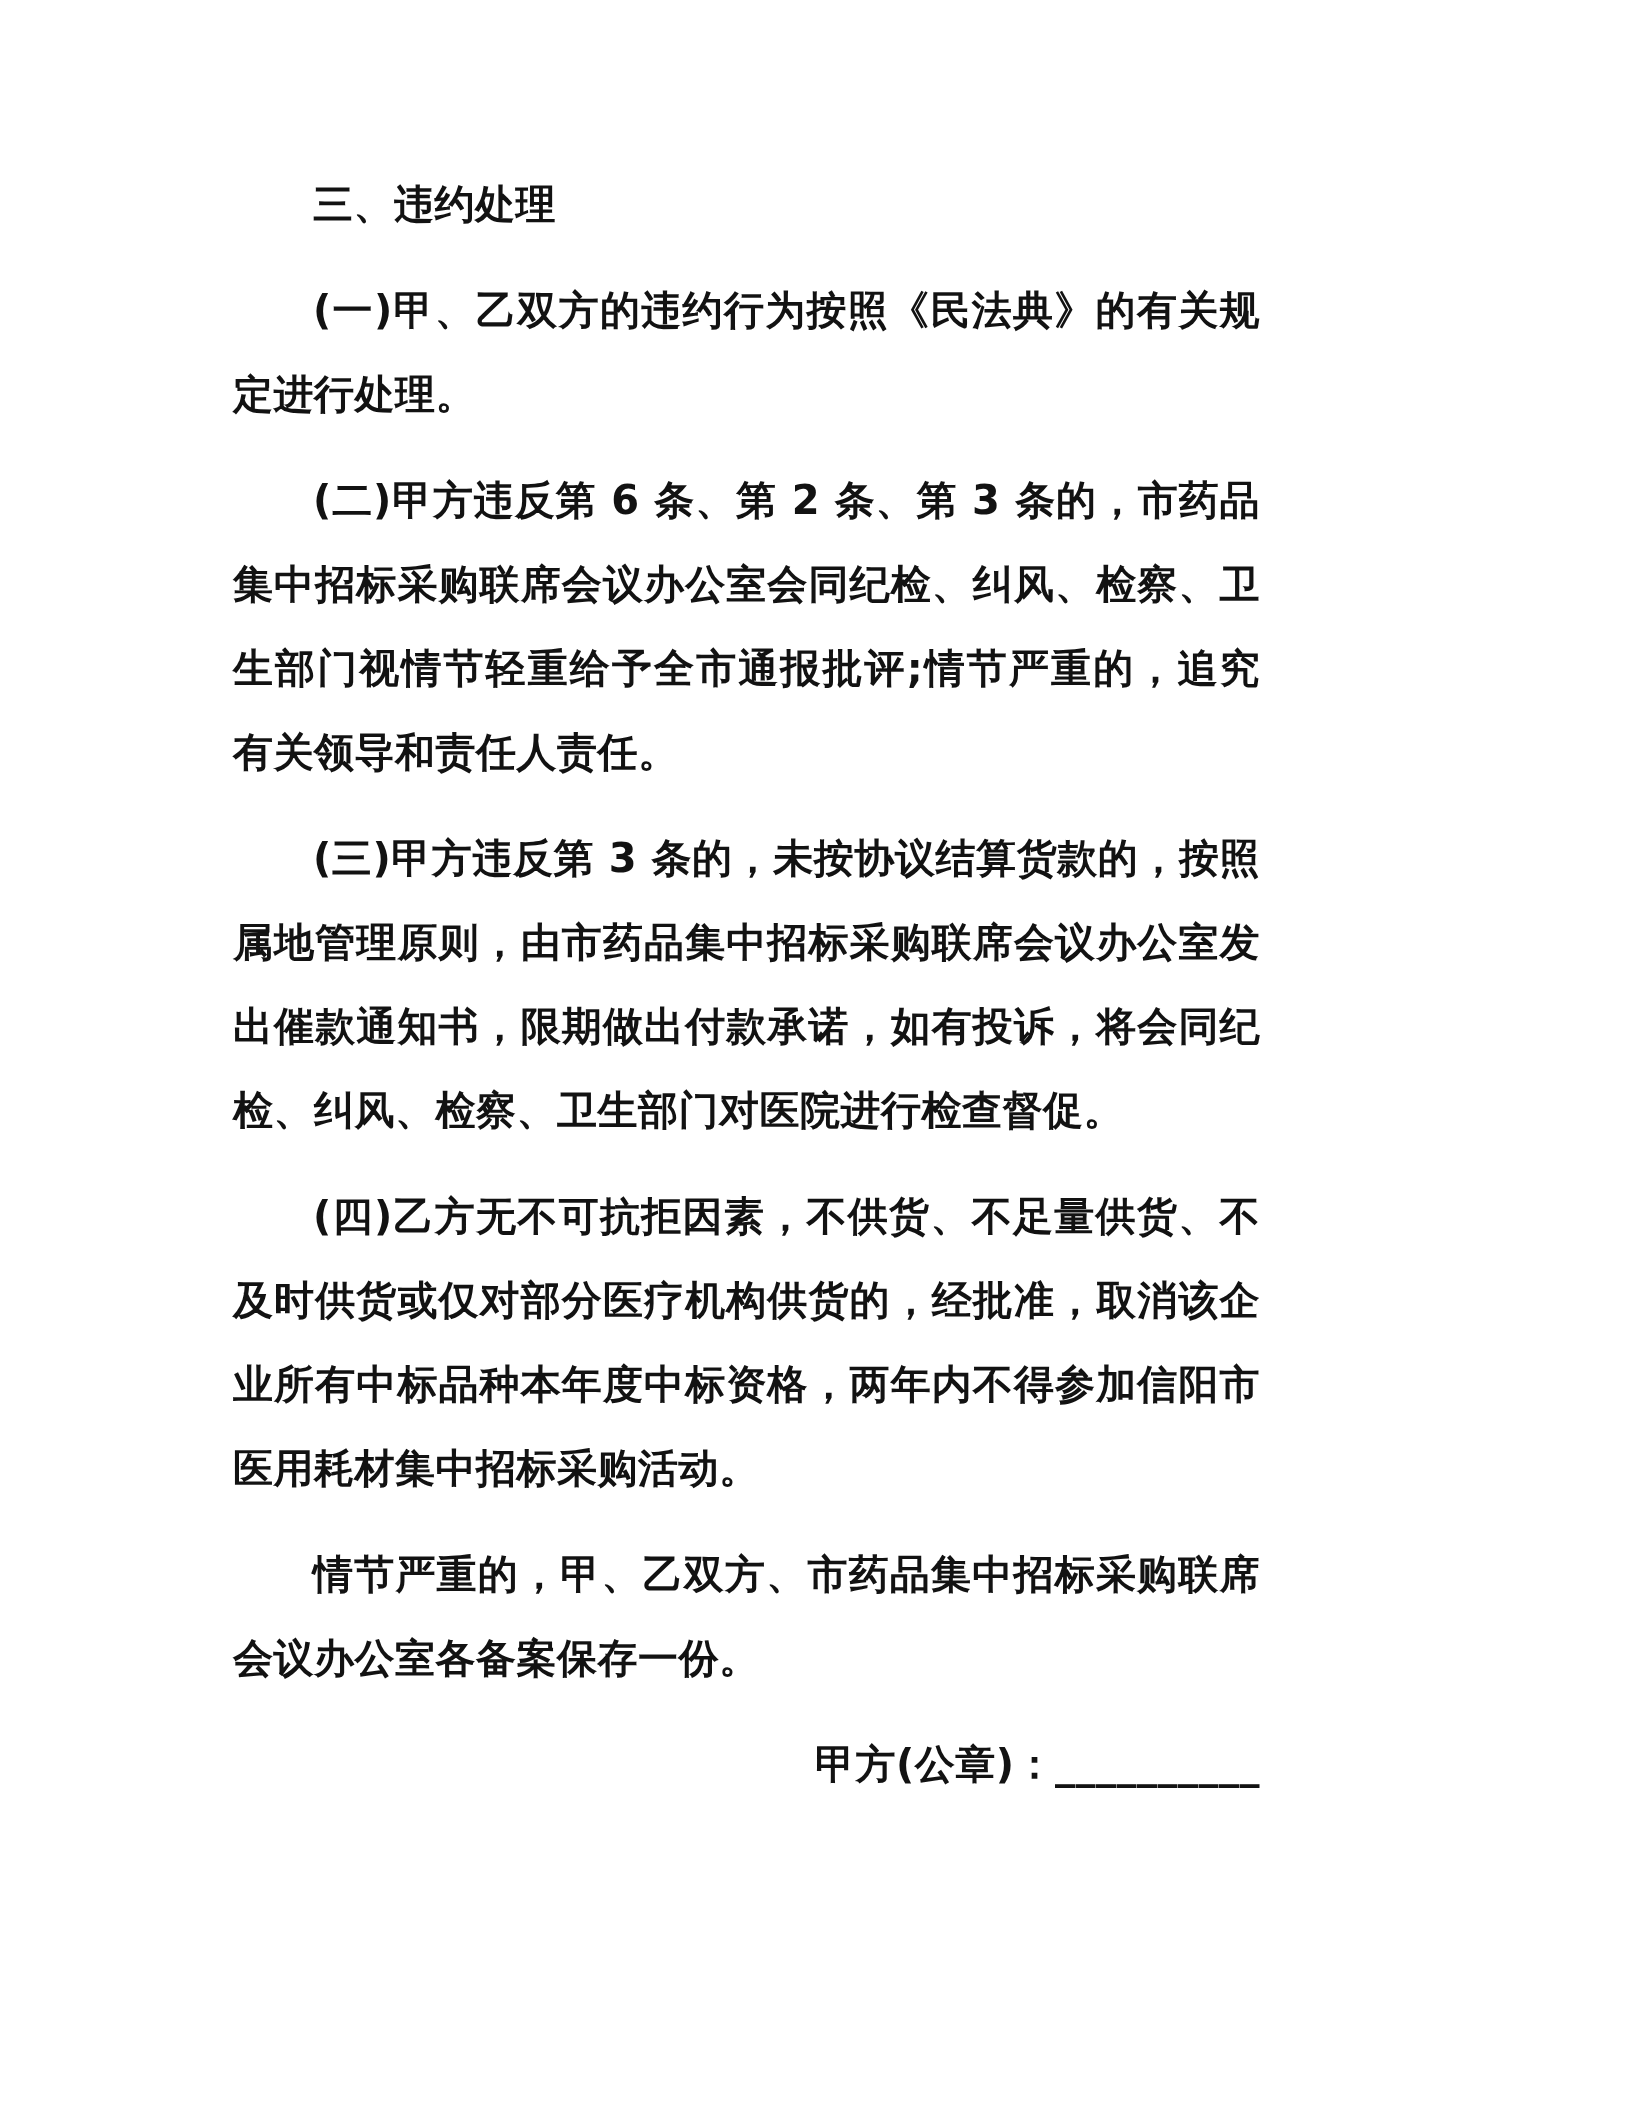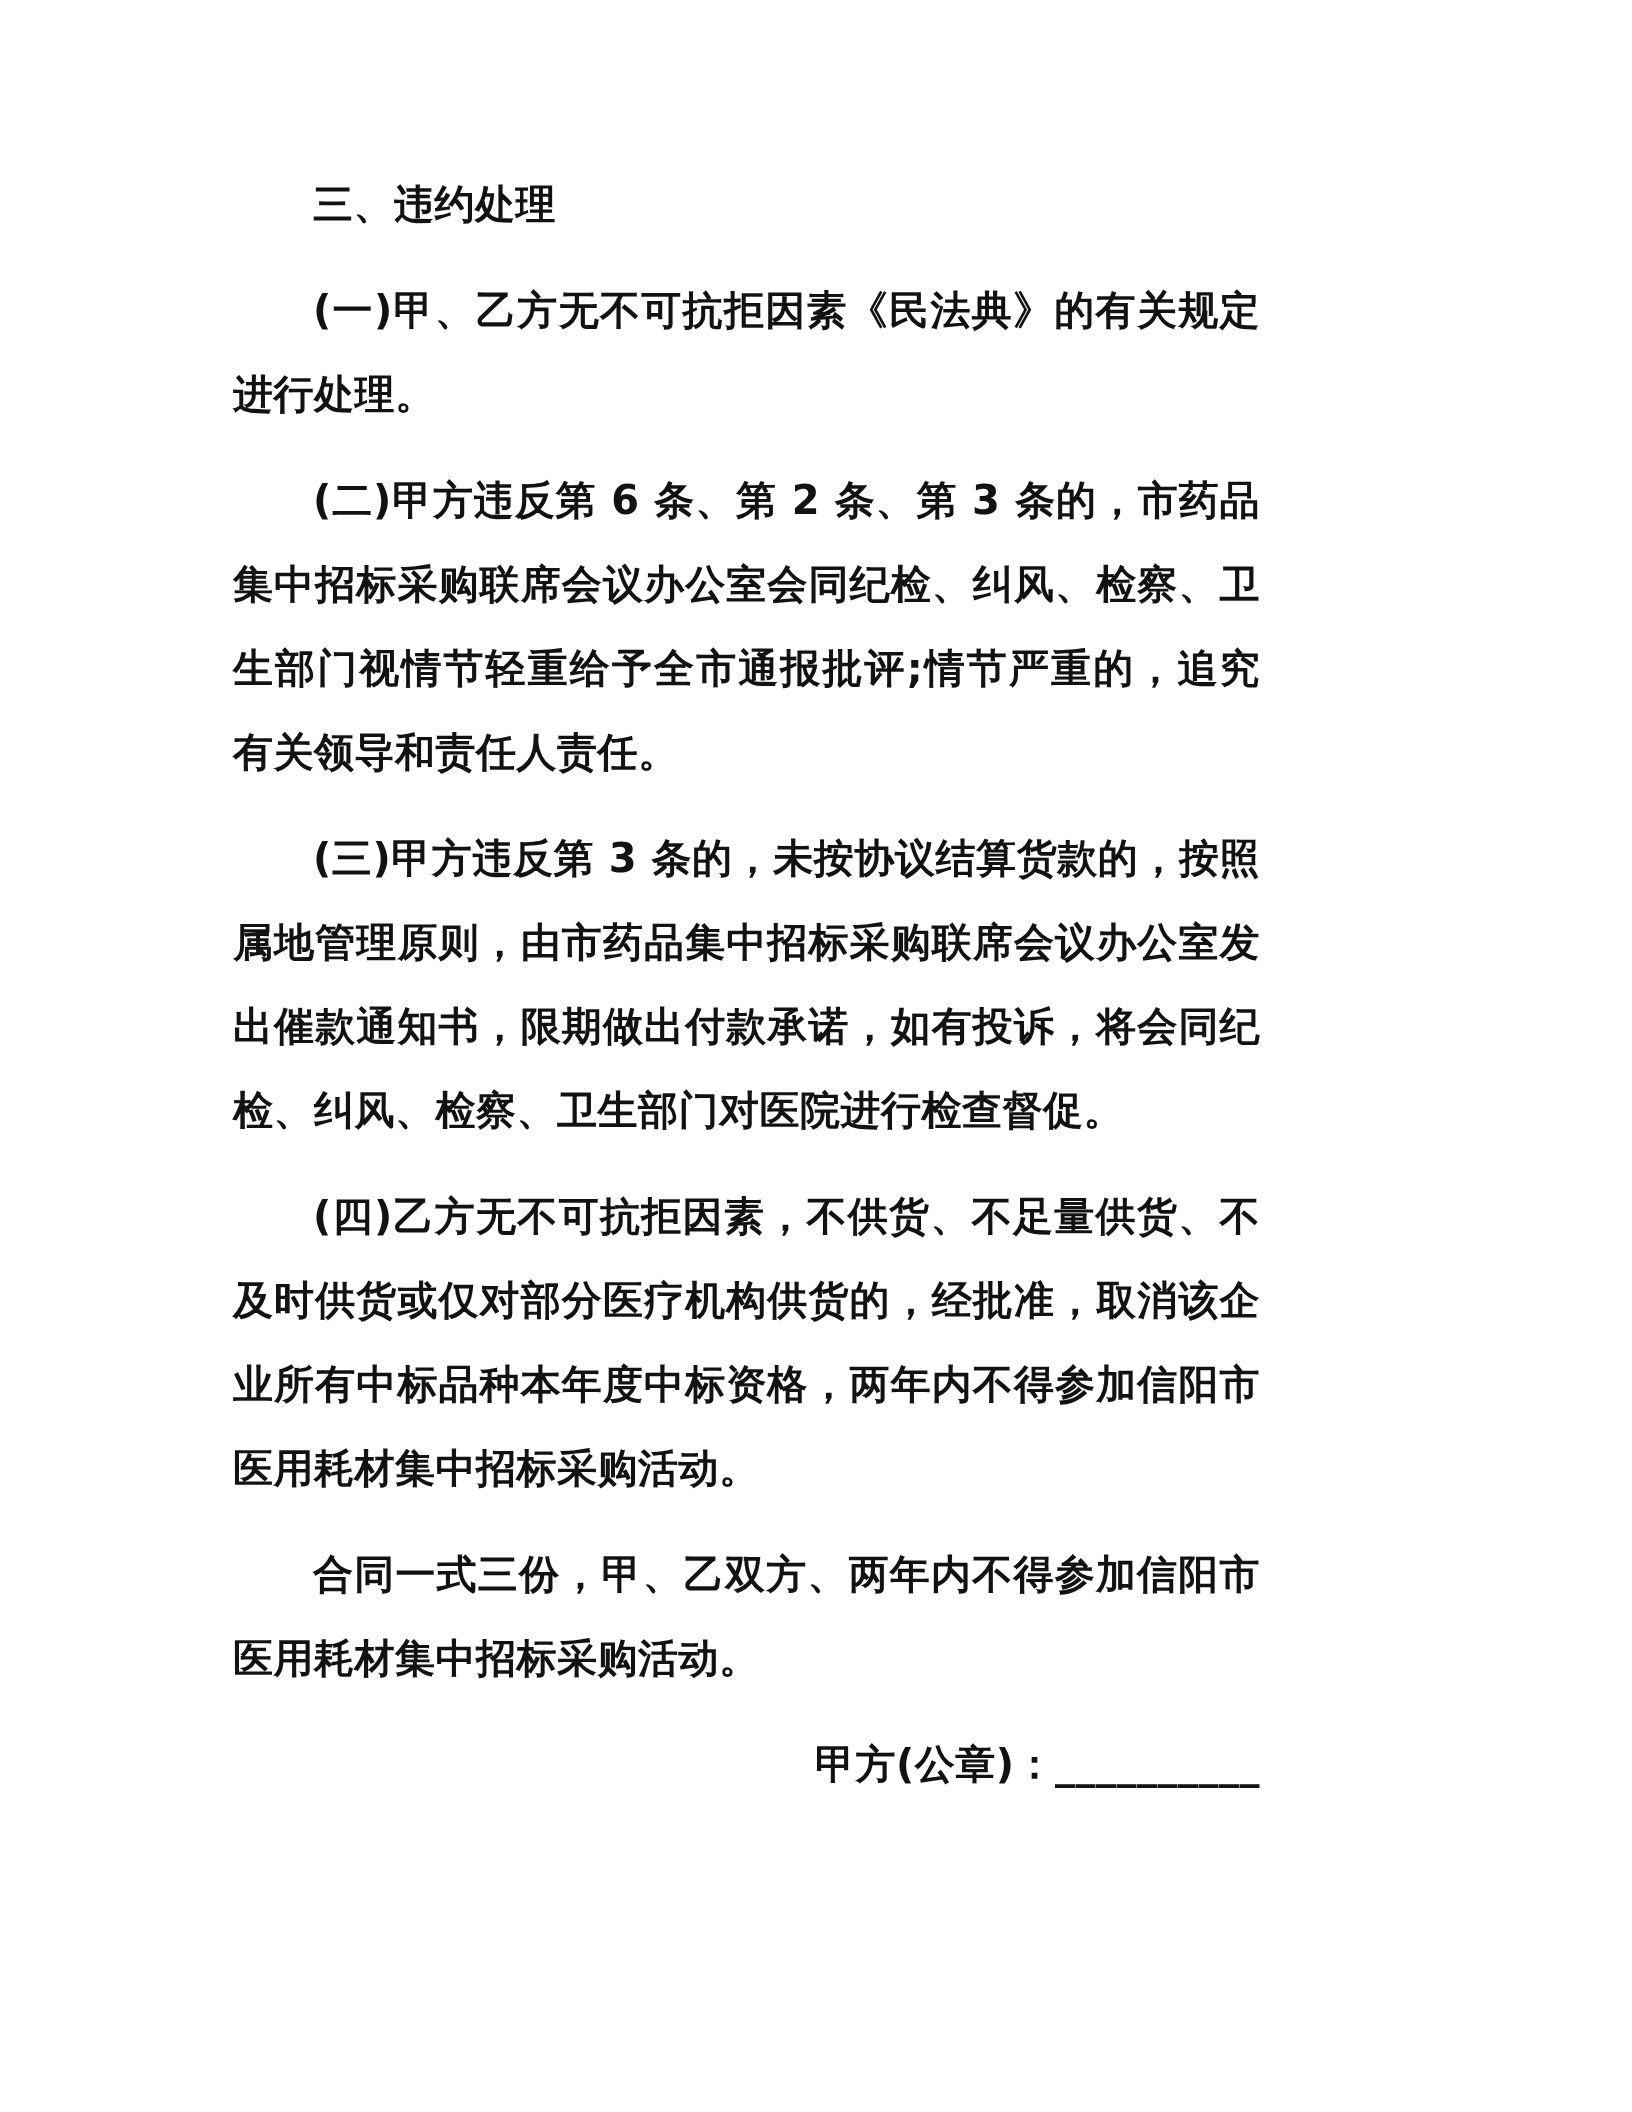--- a/index.html
+++ b/index.html
@@ -41,27 +41,27 @@
     height: 320px;
   }
 </style>
 </head>
 <body>
 
 <div class="page">
 
   <p class="para heading">三、违约处理</p>
 
-  <p class="para">(一)甲、乙方无不可抗拒因素《民法典》的有关规定进行处理。</p>
+  <p class="para">(一)甲、乙双方的违约行为按照《民法典》的有关规定进行处理。</p>
 
   <p class="para">(二)甲方违反第 6 条、第 2 条、第 3 条的，市药品集中招标采购联席会议办公室会同纪检、纠风、检察、卫生部门视情节轻重给予全市通报批评;情节严重的，追究有关领导和责任人责任。</p>
 
   <p class="para">(三)甲方违反第 3 条的，未按协议结算货款的，按照属地管理原则，由市药品集中招标采购联席会议办公室发出催款通知书，限期做出付款承诺，如有投诉，将会同纪检、纠风、检察、卫生部门对医院进行检查督促。</p>
 
   <p class="para">(四)乙方无不可抗拒因素，不供货、不足量供货、不及时供货或仅对部分医疗机构供货的，经批准，取消该企业所有中标品种本年度中标资格，两年内不得参加信阳市医用耗材集中招标采购活动。</p>
 
-  <p class="para">合同一式三份，甲、乙双方、两年内不得参加信阳市医用耗材集中招标采购活动。</p>
+  <p class="para">情节严重的，甲、乙双方、市药品集中招标采购联席会议办公室各备案保存一份。</p>
 
   <p class="para signature">甲方(公章)：__________</p>
 
   <div class="sig-gap"></div>
 
 </div>
 
 </body></html>

